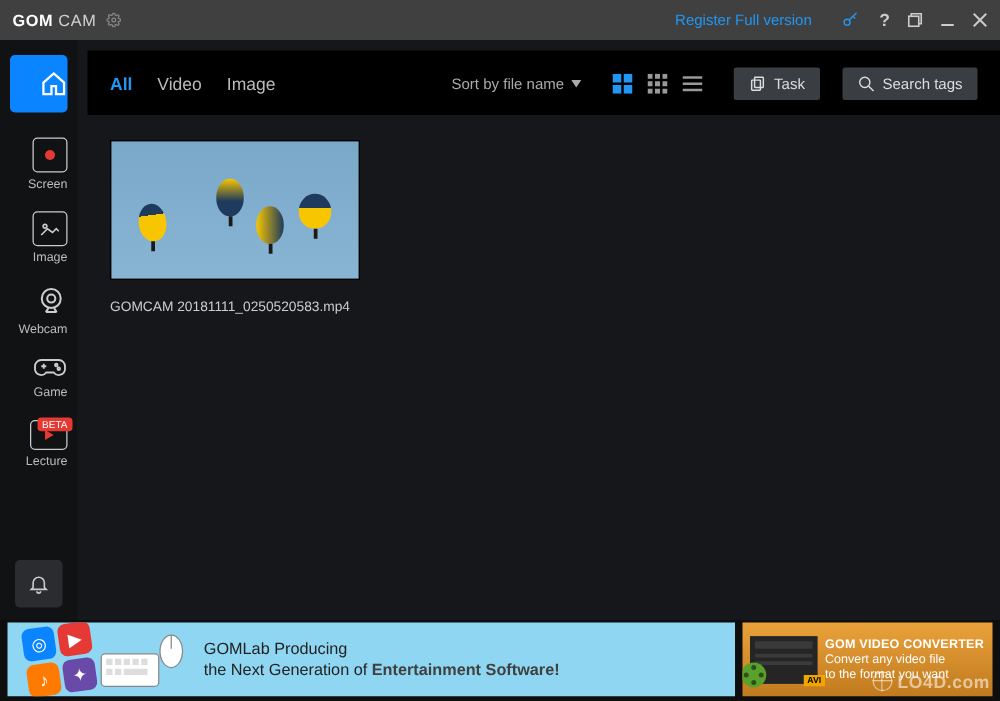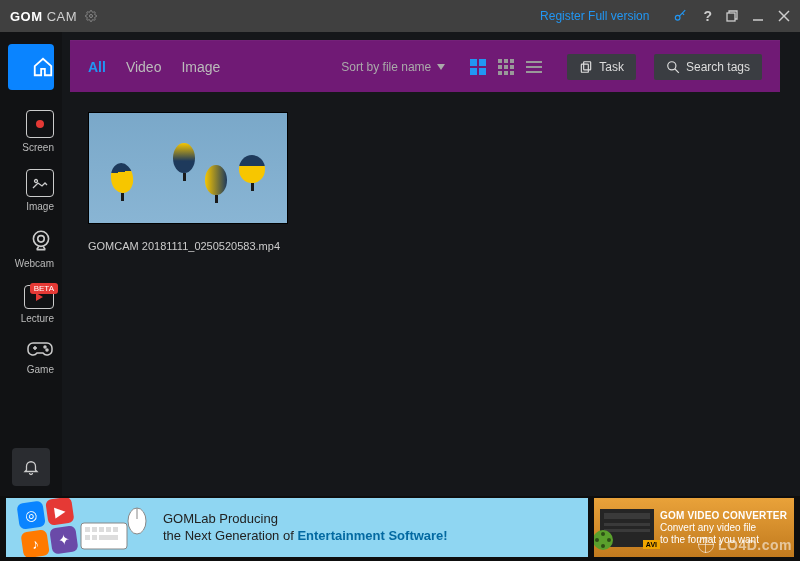--- a/index.html
+++ b/index.html
@@ -93,26 +93,26 @@
   left: 62px;
   right: 0;
   top: 32px;
   bottom: 65px;
   background: #15171a;
   display: flex;
   flex-direction: column;
 }
 .toolbar {
   height: 52px;
-  background: #701a75;
+  background: #000000;
   display: flex;
   align-items: center;
   padding: 0 18px;
   gap: 18px;
-  margin: 8px 20px 0 8px;
+  margin: 8px 0 0 8px;
   border-top: 1px solid rgba(255,255,255,0.03);
 }
 .tabs { display: flex; gap: 20px; font-size: 14px; }
 .tab { color: #bbb; cursor: pointer; }
 .tab.active { color: #2196f3; font-weight: bold; }
 .toolbar .spacer { flex: 1; }
 .sortby { color: #aaa; font-size: 12px; display: flex; align-items: center; gap: 6px; cursor: pointer; }
 .view-opts { display: flex; gap: 10px; margin: 0 6px; }
 .view-btn { width: 18px; height: 18px; color: #999; cursor: pointer; display: flex; align-items: center; justify-content: center; }
 .view-btn.active { color: #2196f3; }
@@ -180,21 +180,21 @@
   display: flex;
   align-items: center;
   gap: 4px;
 }
 .appicon {
   width: 26px; height: 26px; border-radius: 6px;
   display: inline-flex; align-items: center; justify-content: center;
   color: white; font-size: 14px;
 }
 .ad1-text { font-size: 13px; color: #222; line-height: 1.25; }
-.ad1-text .hi { color: #0369a1; font-weight: bold; }
+.ad1-text .hi { color: #404040; font-weight: bold; }
 .ad2 {
   width: 200px;
   background: linear-gradient(#e9a23a, #c17a1e);
   display: flex;
   align-items: center;
   padding: 0 6px;
   gap: 6px;
   overflow: hidden;
 }
 .ad2-thumb {
@@ -315,39 +315,39 @@
       <svg width="26" height="26" viewBox="0 0 24 24" fill="none" stroke="#ccc" stroke-width="1.5">
           <circle cx="12" cy="10" r="7"></circle>
           <circle cx="12" cy="10" r="3"></circle>
           <path d="M8 20 L16 20 M10 17 L8 20 M14 17 L16 20"></path>
         </svg>
     </span>
     <span class="lbl">Webcam</span>
   </div>
 
   <div class="side-item">
-    <span class="badge">BETA</span>
-    <span class="side-box" style="width:30px;height:24px;">
-      <svg width="14" height="14" viewBox="0 0 14 14">
-          <polygon points="4,3 11,7 4,11" fill="#e53935"></polygon>
-        </svg>
-    </span>
-    <span class="lbl">Lecture</span>
-  </div>
-
-  <div class="side-item">
     <span class="icn">
       <svg width="28" height="20" viewBox="0 0 28 20" fill="none" stroke="#ccc" stroke-width="1.5">
           <path d="M7 3 h14 a5 5 0 0 1 5 5 v2 a5 5 0 0 1 -9 3 h-6 a5 5 0 0 1 -9 -3 v-2 a5 5 0 0 1 5 -5 z"></path>
           <path d="M7 8 h4 M9 6 v4"></path>
           <circle cx="19" cy="7" r="1"></circle>
           <circle cx="21" cy="10" r="1"></circle>
         </svg>
     </span>
     <span class="lbl">Game</span>
+  </div>
+
+  <div class="side-item">
+    <span class="badge">BETA</span>
+    <span class="side-box" style="width:30px;height:24px;">
+      <svg width="14" height="14" viewBox="0 0 14 14">
+          <polygon points="4,3 11,7 4,11" fill="#e53935"></polygon>
+        </svg>
+    </span>
+    <span class="lbl">Lecture</span>
   </div>
 
   <div class="side-bottom">
     <span class="icn">
       <svg width="18" height="18" viewBox="0 0 24 24" fill="none" stroke="#ccc" stroke-width="1.7">
           <path d="M18 16 V11 a6 6 0 1 0 -12 0 v5 l-2 2 h16 z"></path>
           <path d="M10 20 a2 2 0 0 0 4 0"></path>
         </svg>
     </span>
   </div>

